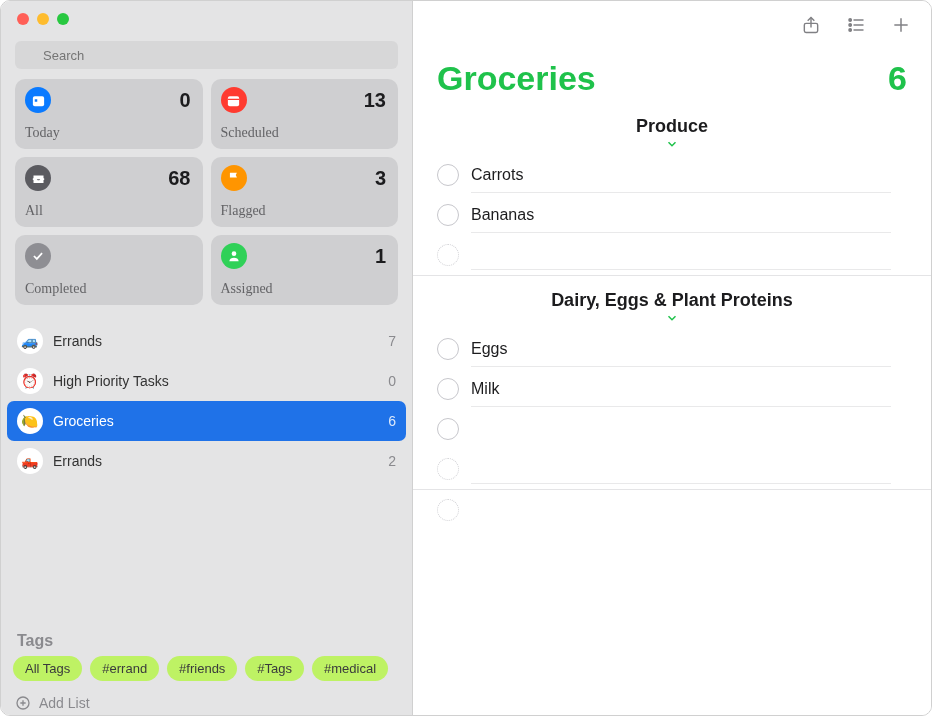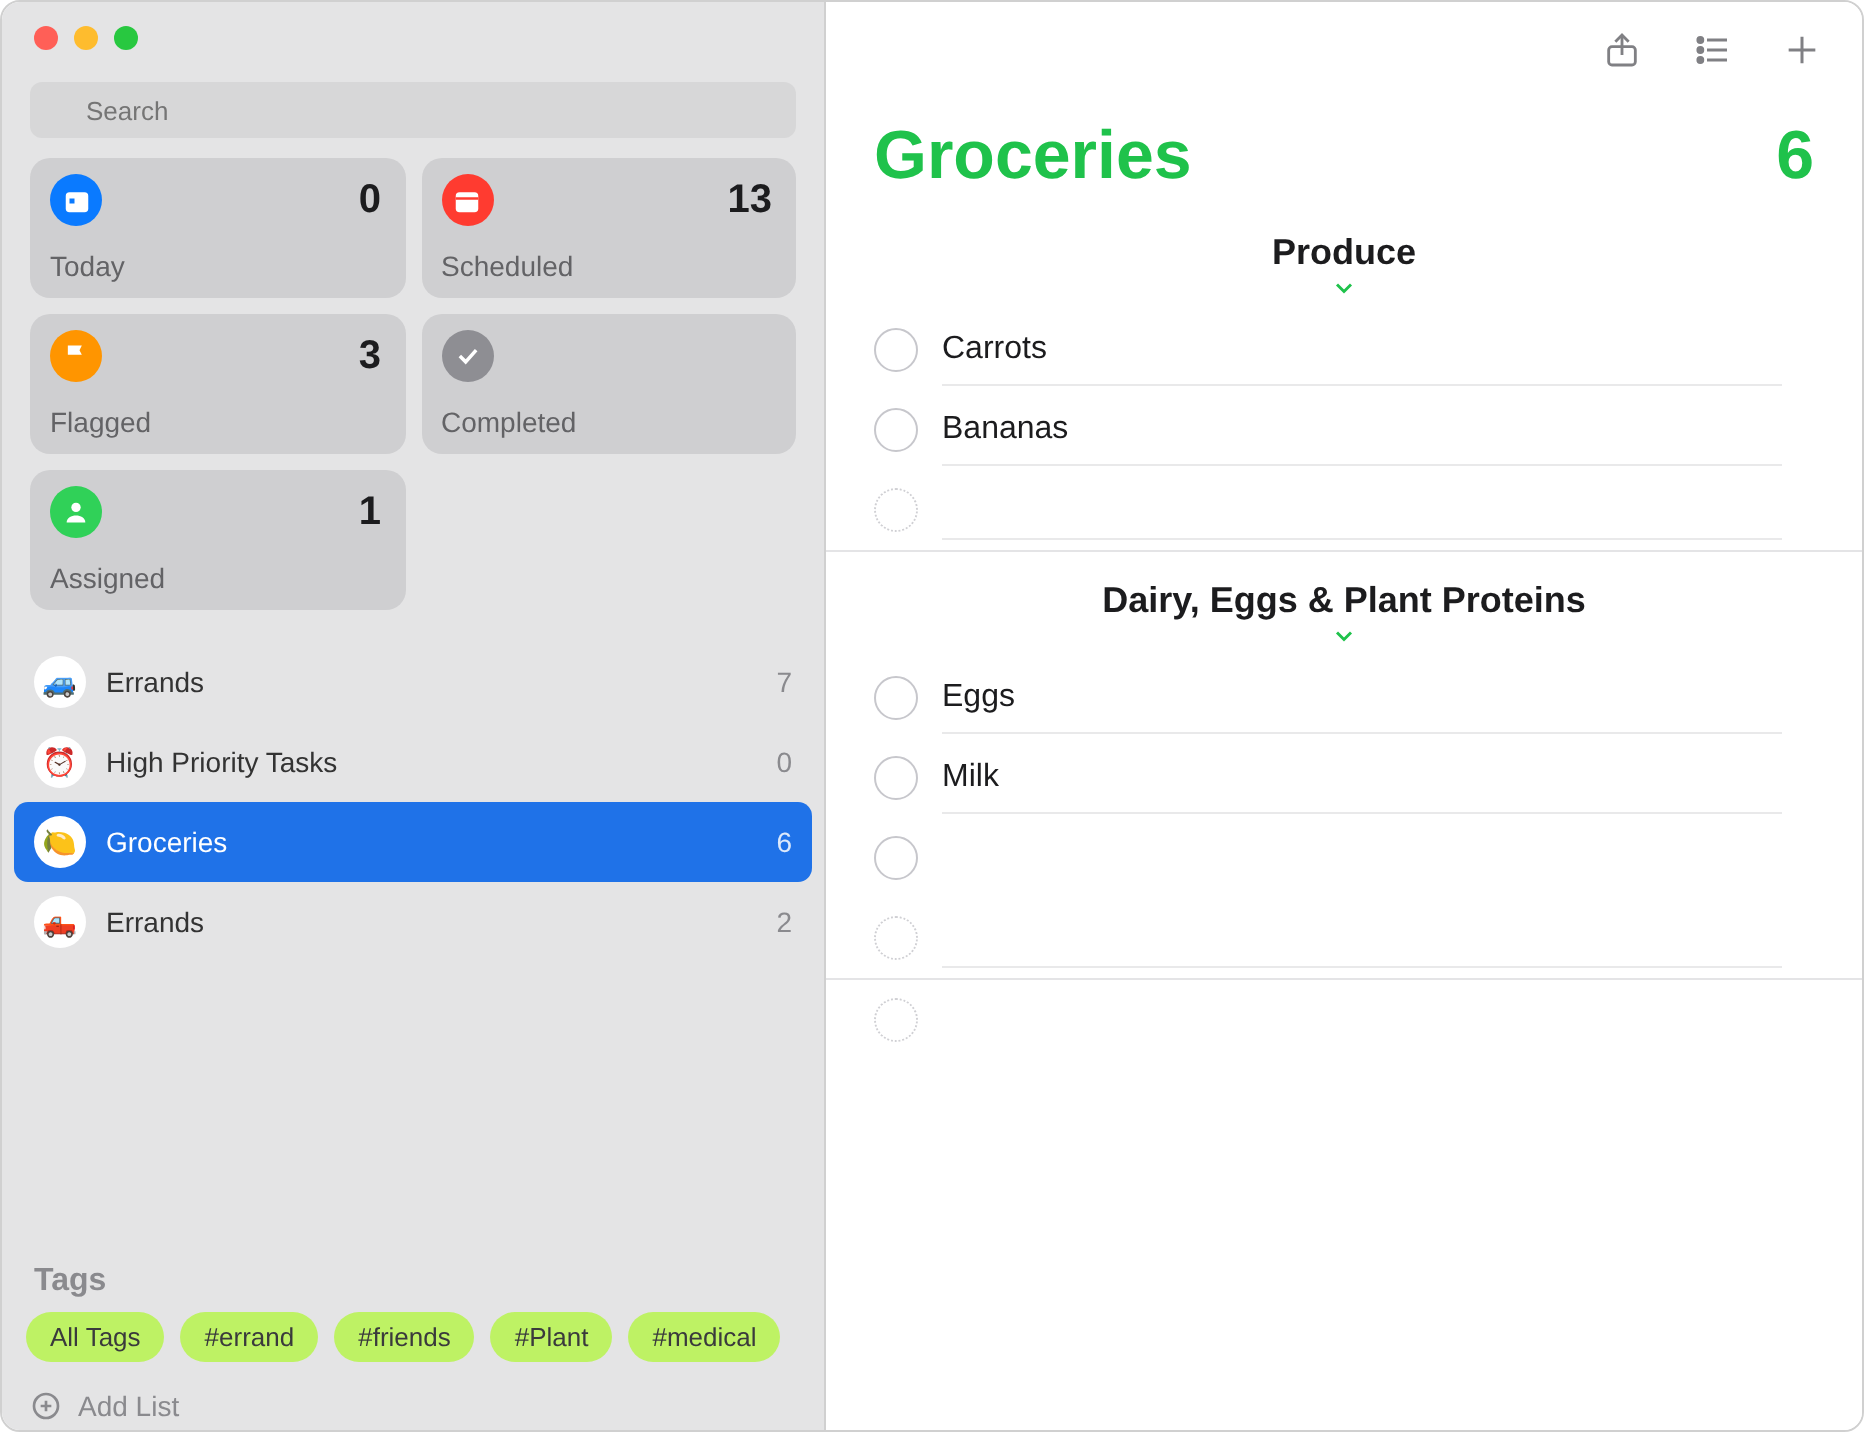--- a/index.html
+++ b/index.html
@@ -80,21 +80,21 @@
   display: flex; align-items: center; justify-content: center;
   color: #fff;
 }
 .badge.blue { background: #0a7aff; }
 .badge.red { background: #ff3b30; }
 .badge.dark { background: #5b5b60; }
 .badge.orange { background: #ff9500; }
 .badge.gray { background: #8e8e93; }
 .badge.green { background: #30d158; }
 .card-count { font-size: 20px; font-weight: 700; color: #1c1c1e; }
-.card-label { font-size: 14px; font-weight: 500; color: #636366; }
+.card-label { font-size: 14px; font-weight: 500; color: #636366; font-family: Liberation Serif, serif; }
 .lists { padding: 4px 6px; flex: 1; overflow: auto; }
 .list-row {
   display: flex;
   align-items: center;
   gap: 10px;
   height: 40px;
   padding: 0 10px;
   border-radius: 7px;
   cursor: pointer;
   color: #333;
@@ -217,20 +217,33 @@
                 <rect x="3" y="5" width="18" height="16" rx="3"></rect>
                 <line x1="3" y1="10" x2="21" y2="10" stroke="#ff3b30" stroke-width="2"></line>
               </svg>
             </div>
             <div class="card-count">13</div>
           </div>
           <div class="card-label">Scheduled</div>
         </div>
         <div class="card">
           <div class="card-top">
+            <div class="badge dark">
+              <svg width="15" height="15" viewBox="0 0 24 24" fill="none" stroke="#fff" stroke-width="2.2">
+                <path d="M3 13h5l2 3h4l2-3h5"></path>
+                <path d="M4 7h16v12H4z" fill="#fff" stroke="none"></path>
+                <path d="M3 13h5l2 3h4l2-3h5" fill="#5b5b60"></path>
+              </svg>
+            </div>
+            <div class="card-count">68</div>
+          </div>
+          <div class="card-label">All</div>
+        </div>
+        <div class="card">
+          <div class="card-top">
             <div class="badge orange">
               <svg width="14" height="14" viewBox="0 0 24 24" fill="#fff">
                 <path d="M5 3v18M5 3h12l-2 4 2 4H5"></path>
               </svg>
             </div>
             <div class="card-count">3</div>
           </div>
           <div class="card-label">Flagged</div>
         </div>
         <div class="card">
@@ -277,21 +290,21 @@
           <div class="list-icon">🛻</div>
           <div class="list-label">Errands</div>
           <div class="list-count">2</div>
         </div>
       </div>
     <div class="tags-head">Tags</div>
     <div class="tags-wrap" id="tags">
         <div class="tag-pill">All Tags</div>
         <div class="tag-pill">#errand</div>
         <div class="tag-pill">#friends</div>
-        <div class="tag-pill">#Plant</div>
+        <div class="tag-pill">#Tags</div>
         <div class="tag-pill">#medical</div>
       </div>
     <div class="add-list">
       <span>
         <svg width="16" height="16" viewBox="0 0 24 24" fill="none" stroke="currentColor" stroke-width="2">
             <circle cx="12" cy="12" r="9"></circle>
             <line x1="12" y1="8" x2="12" y2="16"></line>
             <line x1="8" y1="12" x2="16" y2="12"></line>
           </svg>
       </span>

